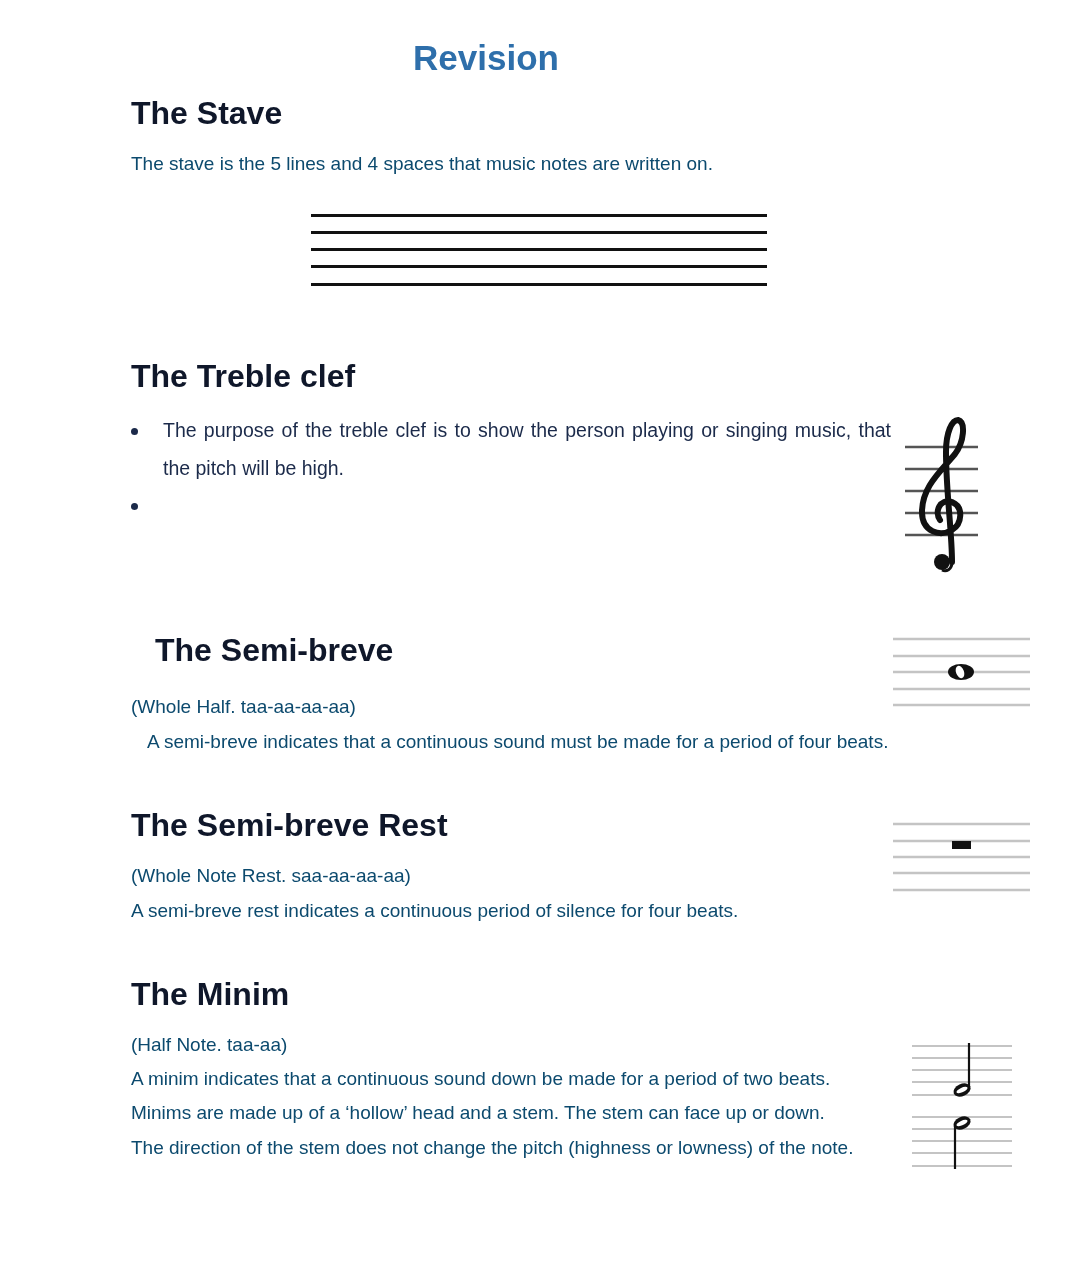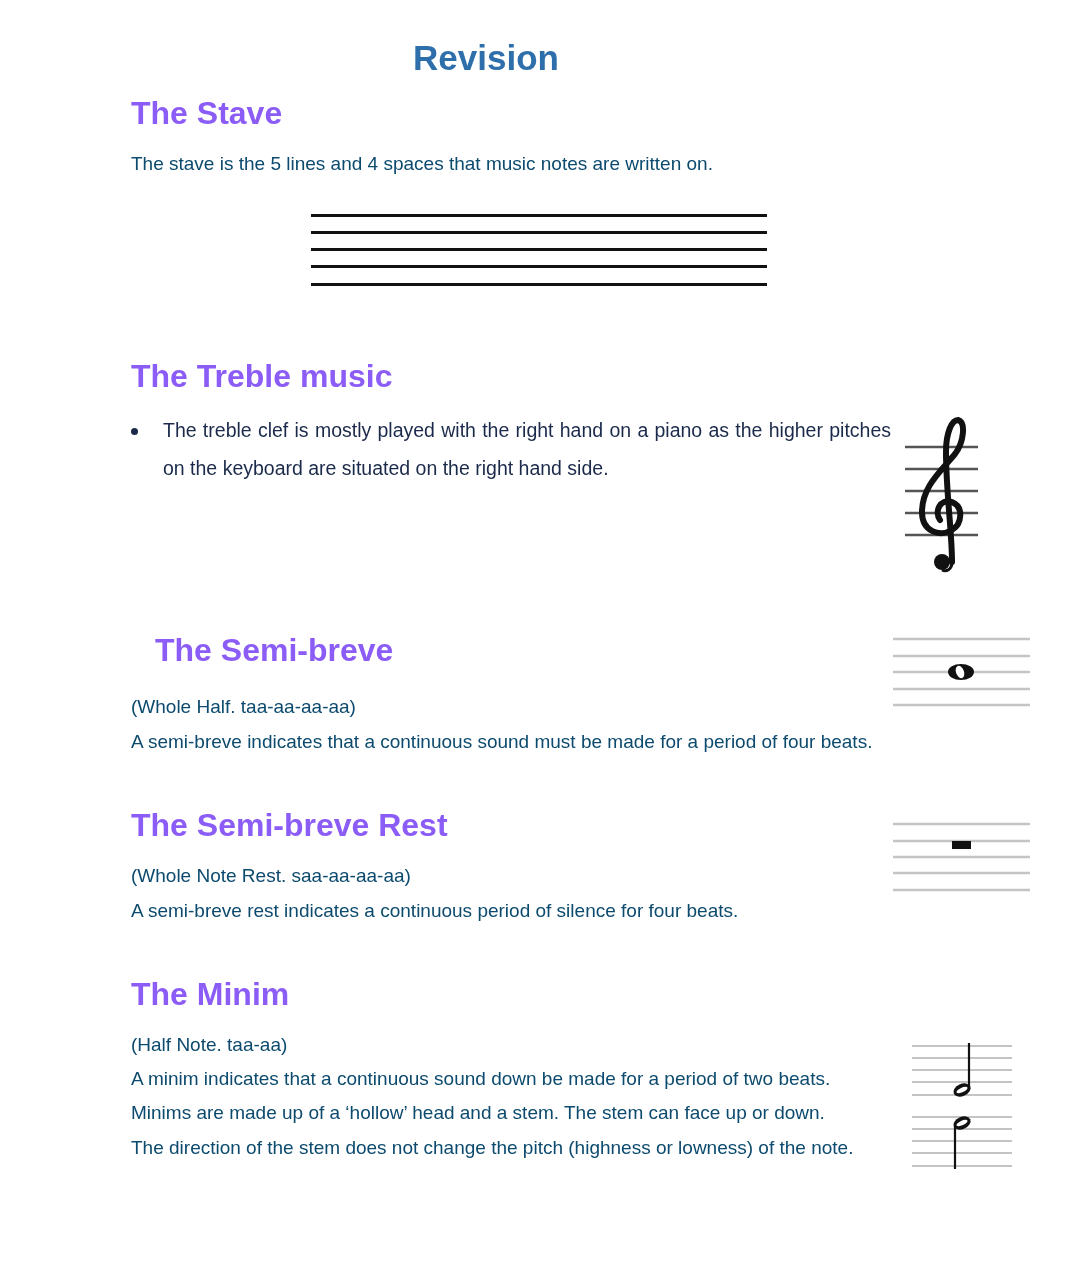--- a/index.html
+++ b/index.html
@@ -1,20 +1,20 @@
 <!DOCTYPE html>
 <html><head>
 <meta charset="utf-8">
 <style>
   html, body { margin:0; padding:0; background:#ffffff; }
   body { width:1080px; height:1274px; position:relative; overflow:hidden;
          font-family:"Liberation Sans", sans-serif; color:#1b2a4a; }
   .abs { position:absolute; }
   .title { left:0; width:972px; top:32px; text-align:center; font-size:35px; font-weight:bold; color:#2e6fab;margin-top:6px; }
-  .h2 { font-size:32px; font-weight:bold; color:#8b5cf6; left:131px; }
+  .h2 { font-size:32px; font-weight:bold; color:#0f172a; left:131px; }
   .p { font-size:19px; color:#0c4a6e; left:131px; white-space:nowrap; }
   .stave-line { height:3px; background:#111; left:311px; width:456px; }
   .bullet-list { left:131px; width:760px; top:412px; font-size:19.5px; line-height:37.5px; }
   .bullet { position:relative; padding-left:32px; text-align:justify; text-align-last:left; }
   .bullet-dot { position:absolute; left:0; top:16px; width:7px; height:7px; border-radius:50%; background:#1b2a4a; }
   svg { display:block; }
 </style>
 </head>
 <body>
 
@@ -23,46 +23,49 @@
 <div class="abs h2" style="top:95px;">The Stave</div>
 <div class="abs p" style="top:153px;">The stave is the 5 lines and 4 spaces that music notes are written on.</div>
 <div>
   <div class="abs stave-line" style="top:214px;"></div>
   <div class="abs stave-line" style="top:231px;"></div>
   <div class="abs stave-line" style="top:248px;"></div>
   <div class="abs stave-line" style="top:265px;"></div>
   <div class="abs stave-line" style="top:283px;"></div>
 </div>
 
-<div class="abs h2" style="top:358px;">The Treble music</div>
+<div class="abs h2" style="top:358px;">The Treble clef</div>
 <div class="abs bullet-list">
   <div class="bullet">
     <span class="bullet-dot"></span>
-    <span>The treble clef is mostly played with the right hand on a piano as the higher pitches on the keyboard are situated on the right hand side.</span>
+    <span>The purpose of the treble clef is to show the person playing or singing music, that the pitch will be high.</span>
+  </div>
+  <div class="bullet">
+    <span class="bullet-dot"></span>
   </div>
 </div>
 <div class="abs" style="left:900px; top:412px;">
   <svg width="85" height="165" viewBox="0 0 85 165">
     <g stroke="#555" stroke-width="2.5">
       <line x1="5" y1="35" x2="78" y2="35"></line>
       <line x1="5" y1="57" x2="78" y2="57"></line>
       <line x1="5" y1="79" x2="78" y2="79"></line>
       <line x1="5" y1="101" x2="78" y2="101"></line>
       <line x1="5" y1="123" x2="78" y2="123"></line>
     </g>
     <path d="M52 150 C52 120 46 80 46 40 C46 20 52 8 58 8 C66 10 64 30 55 42 C40 60 22 75 22 100 C22 120 40 125 52 118 C62 112 64 95 52 90 C40 86 34 100 40 108" fill="none" stroke="#111" stroke-width="6" stroke-linecap="round"></path>
     <path d="M46 40 L52 150" stroke="#111" stroke-width="3"></path>
     <circle cx="42" cy="150" r="8" fill="#111"></circle>
     <path d="M52 150 C52 158 46 160 42 158" fill="none" stroke="#111" stroke-width="3"></path>
   </svg>
 </div>
 
 <div class="abs h2" style="top:632px;margin-left:24px;">The Semi-breve</div>
 <div class="abs p" style="top:696px;">(Whole Half.  taa-aa-aa-aa)</div>
-<div class="abs p" style="top:731px;">A semi-breve indicates that a continuous sound must be made for a period of four beats.</div>
+<div class="abs p" style="top:731px;margin-left:16px;">A semi-breve indicates that a continuous sound must be made for a period of four beats.</div>
 <div class="abs" style="left:890px; top:630px;">
   <svg width="145" height="85" viewBox="0 0 145 85">
     <g stroke="#c4c4c4" stroke-width="2.5">
       <line x1="3" y1="9" x2="140" y2="9"></line>
       <line x1="3" y1="26" x2="140" y2="26"></line>
       <line x1="3" y1="42" x2="140" y2="42"></line>
       <line x1="3" y1="59" x2="140" y2="59"></line>
       <line x1="3" y1="75" x2="140" y2="75"></line>
     </g>
     <ellipse cx="71" cy="42" rx="13" ry="8" fill="#111"></ellipse>

